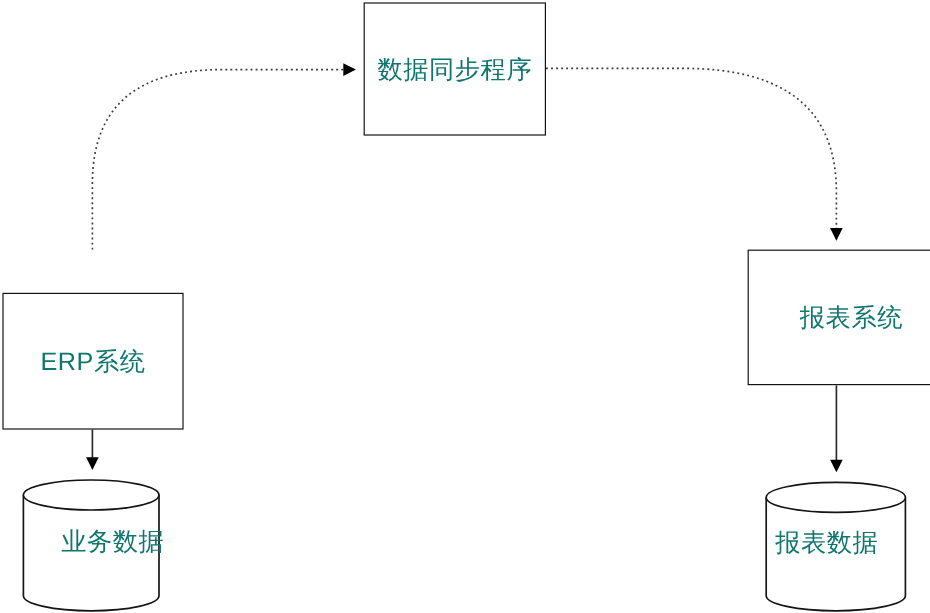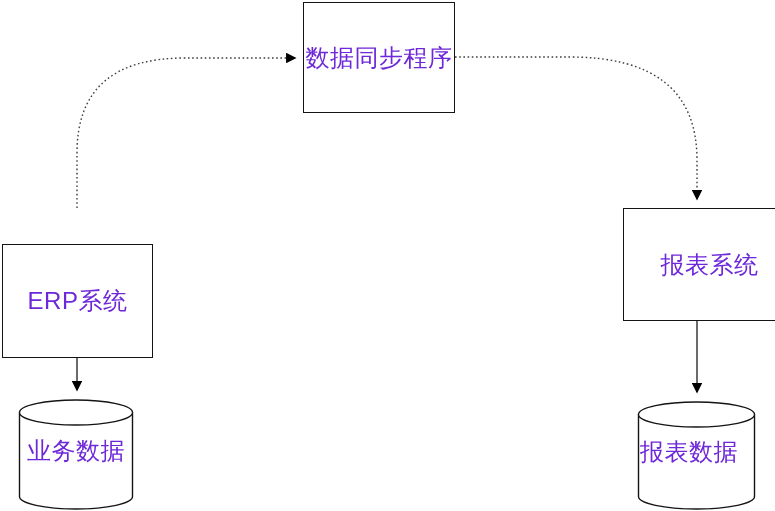--- a/index.html
+++ b/index.html
@@ -25,39 +25,39 @@
   .node-box {
     position: absolute;
     box-sizing: border-box;
     border: 1.5px solid #141414;
     background: #ffffff;
     display: flex;
     align-items: center;
     justify-content: center;
   }
   .node-label {
-    color: #6d28d9;
-    font-size: 24px;
+    color: #0f766e;
+    font-size: 21px;
     letter-spacing: 0.5px;
     white-space: nowrap;
   }
   .box-sync    { left: 303px; top: 2px;   width: 152px; height: 111px; }
   .box-erp     { left: 2px;   top: 208px; width: 151px; height: 114px; margin-top: 36px; }
   .box-report  { left: 623px; top: 208px; width: 173px; height: 113px; }
   .cyl-label {
     position: absolute;
     display: flex;
     align-items: center;
     justify-content: center;
     color: #000000;
     font-size: 20px;
     letter-spacing: 0.5px;
     white-space: nowrap;
   }
-  .cyl-label-business { left: 19px;  top: 438px; width: 114px; height: 26px; }
+  .cyl-label-business { left: 37px;  top: 438px; width: 114px; height: 26px; }
   .cyl-label-report   { left: 638px; top: 439px; width: 102px; height: 26px; }
   svg { display: block; }
 </style>
 </head>
 <body>
 
 <div class="canvas">
 
   <svg class="layer" width="775" height="511" viewBox="0 0 775 511">
     <defs>

